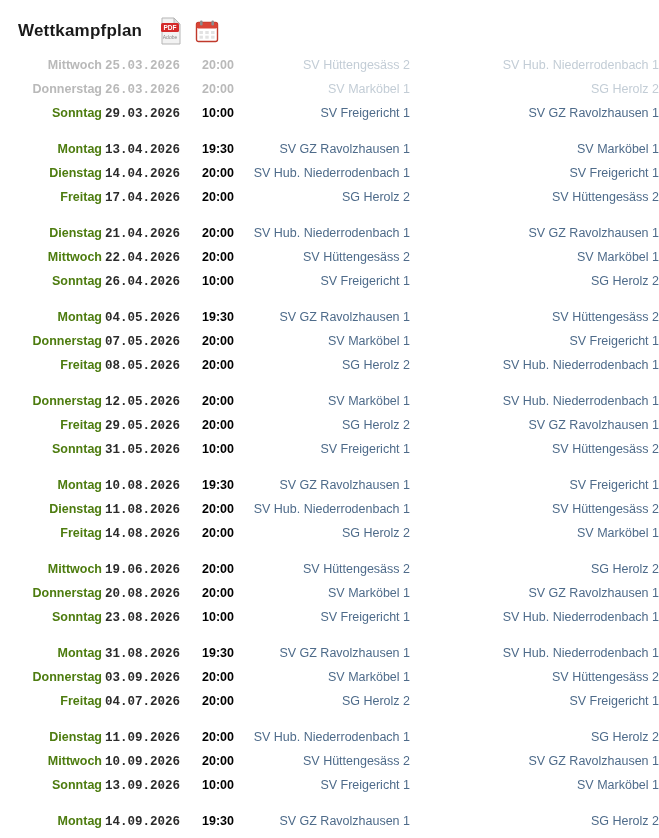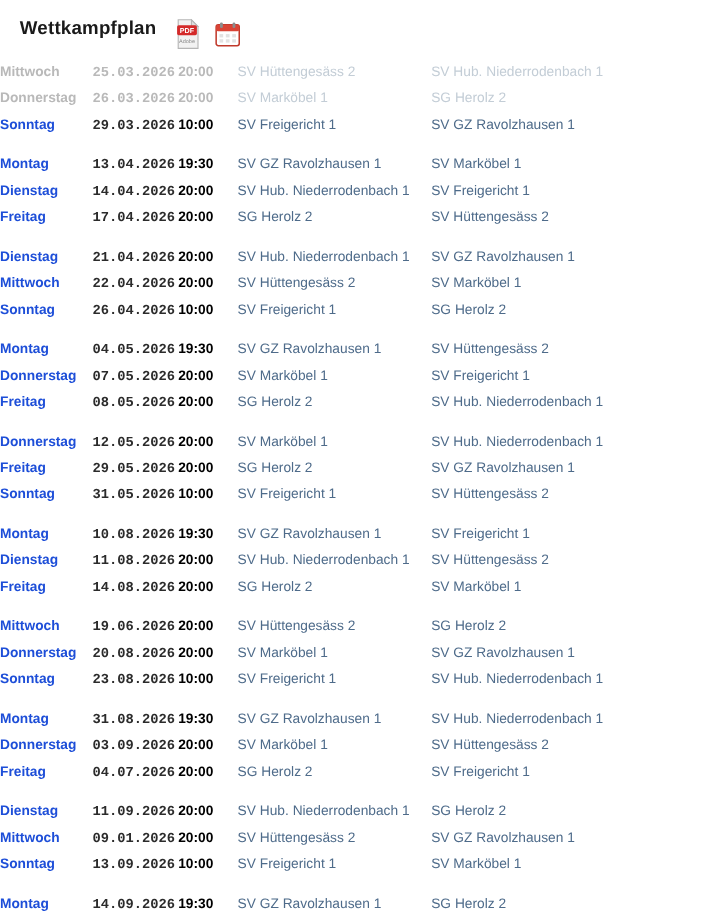--- a/index.html
+++ b/index.html
@@ -14,54 +14,57 @@
     color: #333333;
     overflow: hidden;
   }
   .page {
     position: relative;
     width: 659px;
     height: 838px;
   }
   .header {
     display: flex;
+    align-items: center;
     padding: 16px 16px 8px 18px;
     gap: 10px;
   }
   .title {
     font-size: 17px;
     font-weight: bold;
     color: #1a1a1a;
     letter-spacing: 0.2px;
     margin-right: 6px;
   }
   .icon-btn {
     display: inline-flex;
     align-items: center;
     justify-content: center;
     width: 26px;
     height: 30px;
     cursor: pointer;
   }
   .schedule {
     margin-top: 4px;
+    padding-left: 18px;
+    text-align: right;
   }
   .block {
     margin-bottom: 12px;
   }
   .row {
     display: flex;
     align-items: baseline;
     height: 24px;
     font-size: 12.5px;
   }
   .c-day {
     width: 84px;
     font-weight: bold;
-    color: #1d4ed8;
+    color: #4d7c0f;
     flex: 0 0 84px;
   }
   .c-date {
     width: 78px;
     font-weight: bold;
     color: #2b2b2b;
     flex: 0 0 78px;
     font-family: Liberation Mono, monospace;
   }
   .c-time {
@@ -311,21 +314,21 @@
       <div class="block">
         <div class="row">
           <div class="c-day">Dienstag</div>
           <div class="c-date">11.09.2026</div>
           <div class="c-time">20:00</div>
           <div class="c-home">SV Hub. Niederrodenbach 1</div>
           <div class="c-away">SG Herolz 2</div>
         </div>
         <div class="row">
           <div class="c-day">Mittwoch</div>
-          <div class="c-date">09.01.2026</div>
+          <div class="c-date">10.09.2026</div>
           <div class="c-time">20:00</div>
           <div class="c-home">SV Hüttengesäss 2</div>
           <div class="c-away">SV GZ Ravolzhausen 1</div>
         </div>
         <div class="row">
           <div class="c-day">Sonntag</div>
           <div class="c-date">13.09.2026</div>
           <div class="c-time">10:00</div>
           <div class="c-home">SV Freigericht 1</div>
           <div class="c-away">SV Marköbel 1</div>

